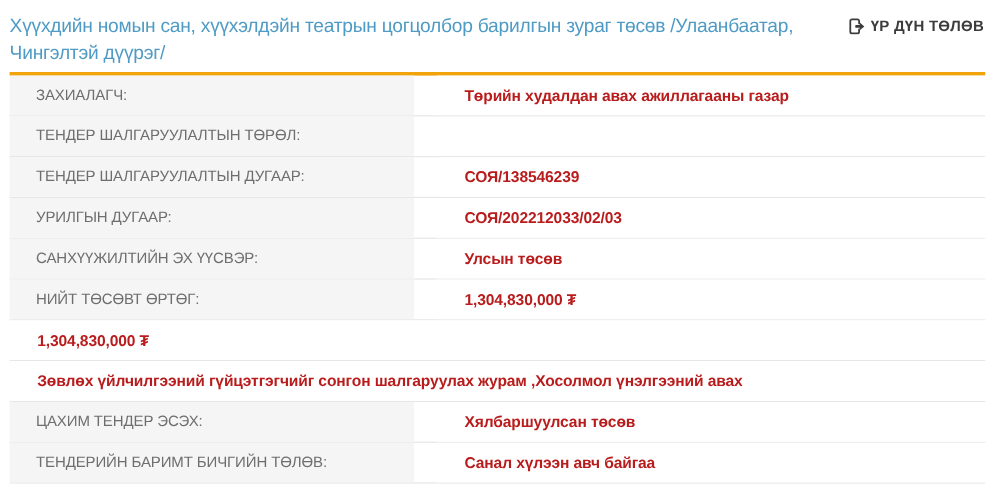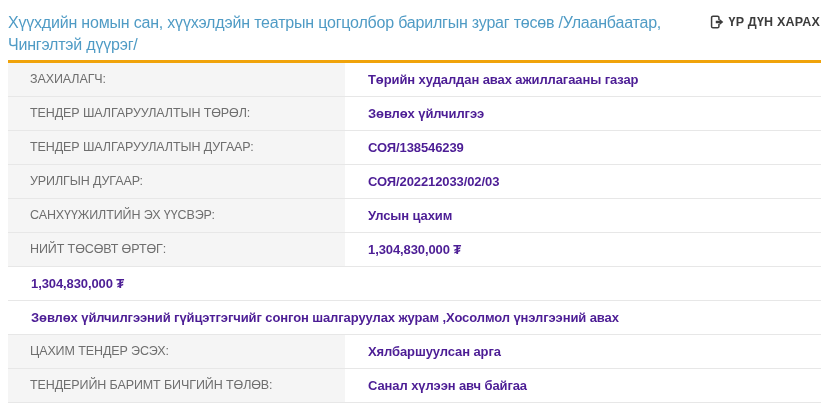--- a/index.html
+++ b/index.html
@@ -36,35 +36,36 @@
   .result-link svg { display: block; }
 
   
   .details-table {
     margin: 0 8px 0 8px;
     border-top: 3px solid #F0A30A;
   }
   .detail-row {
     display: flex;
     border-bottom: 1px solid #E7E7E7;
+    gap: 19px;
   }
   .row-label {
     flex: 0 0 337px;
     background: #F5F5F5;
     color: #6E6E6E;
     font-size: 12.5px;
     line-height: 15px;
     text-transform: uppercase;
     padding: 9px 12px 9px 22px;
     letter-spacing: -0.1px;
   }
   .row-value {
     flex: 1 1 auto;
     background: #FFFFFF;
-    color: #4c1d95;
+    color: #b91c1c;
     font-size: 13px;
     line-height: 15px;
     font-weight: 700;
     padding: 9px 14px 9px 23px;
     letter-spacing: -0.1px;
   }
 </style>
 </head>
 <body>
 
@@ -72,58 +73,57 @@
 
   <div class="header">
     <h1 class="page-title">Хүүхдийн номын сан, хүүхэлдэйн театрын цогцолбор барилгын зураг төсөв /Улаанбаатар, Чингэлтэй дүүрэг/</h1>
     <a class="result-link">
       <span>
         <svg width="14" height="14" viewBox="0 0 16 16">
           <path d="M10.2 5.2 V3 A1.6 1.6 0 0 0 8.6 1.4 H3.4 A1.6 1.6 0 0 0 1.8 3 V13 A1.6 1.6 0 0 0 3.4 14.6 H8.6 A1.6 1.6 0 0 0 10.2 13 V10.8" fill="none" stroke="#3C3C3C" stroke-width="1.7" stroke-linecap="round"></path>
           <path d="M6.6 6.6 h4.2 V4.4 L15.2 8 l-4.4 3.6 V9.4 H6.6 Z" fill="#3C3C3C"></path>
         </svg>
       </span>
-      <span>ҮР ДҮН ХАРАХ</span>
+      <span>ҮР ДҮН ТӨЛӨВ</span>
     </a>
   </div>
 
   <div class="details-table">
     <div class="detail-row">
       <div class="row-label">ЗАХИАЛАГЧ:</div>
       <div class="row-value">Төрийн худалдан авах ажиллагааны газар</div>
     </div>
     <div class="detail-row">
       <div class="row-label">ТЕНДЕР ШАЛГАРУУЛАЛТЫН ТӨРӨЛ:</div>
-      <div class="row-value">Зөвлөх үйлчилгээ</div>
     </div>
     <div class="detail-row">
       <div class="row-label">ТЕНДЕР ШАЛГАРУУЛАЛТЫН ДУГААР:</div>
       <div class="row-value">СОЯ/138546239</div>
     </div>
     <div class="detail-row">
       <div class="row-label">УРИЛГЫН ДУГААР:</div>
       <div class="row-value">СОЯ/202212033/02/03</div>
     </div>
     <div class="detail-row">
       <div class="row-label">САНХҮҮЖИЛТИЙН ЭХ ҮҮСВЭР:</div>
-      <div class="row-value">Улсын цахим</div>
+      <div class="row-value">Улсын төсөв</div>
     </div>
     <div class="detail-row">
       <div class="row-label">НИЙТ ТӨСӨВТ ӨРТӨГ:</div>
       <div class="row-value">1,304,830,000 ₮</div>
     </div>
     <div class="detail-row">
       <div class="row-value">1,304,830,000 ₮</div>
     </div>
     <div class="detail-row">
       <div class="row-value">Зөвлөх үйлчилгээний гүйцэтгэгчийг сонгон шалгаруулах журам ,Хосолмол үнэлгээний авах</div>
     </div>
     <div class="detail-row">
       <div class="row-label">ЦАХИМ ТЕНДЕР ЭСЭХ:</div>
-      <div class="row-value">Хялбаршуулсан арга</div>
+      <div class="row-value">Хялбаршуулсан төсөв</div>
     </div>
     <div class="detail-row">
       <div class="row-label">ТЕНДЕРИЙН БАРИМТ БИЧГИЙН ТӨЛӨВ:</div>
       <div class="row-value">Санал хүлээн авч байгаа</div>
     </div>
   </div>
 
 </div>
 
 </body></html>

